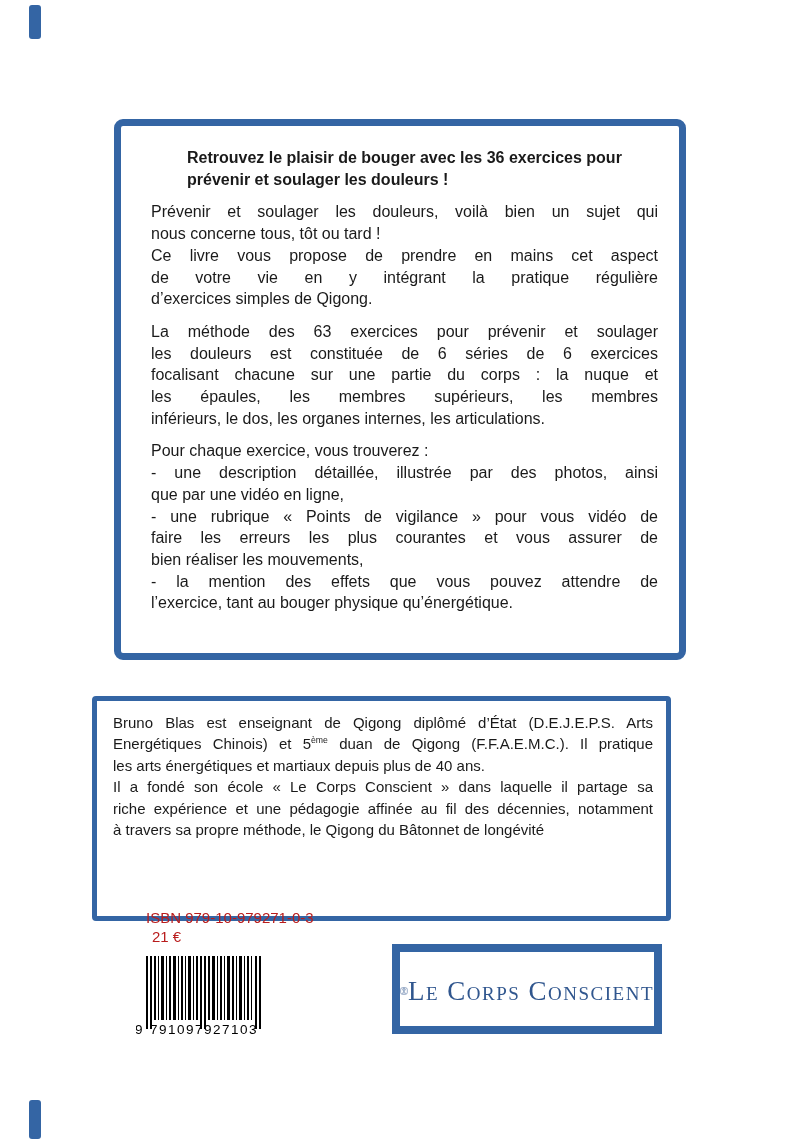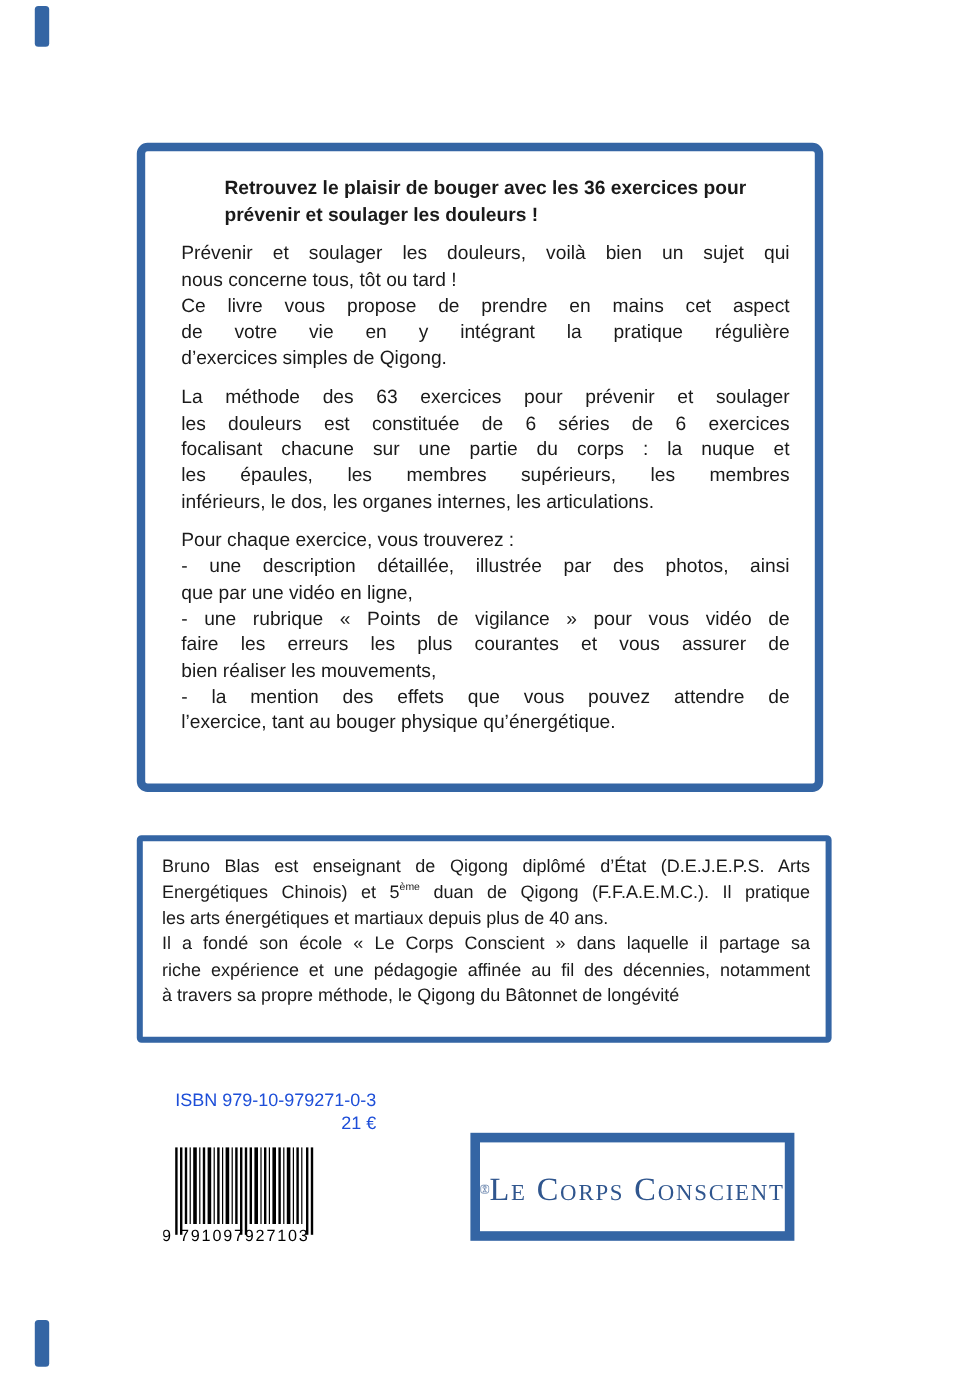--- a/index.html
+++ b/index.html
@@ -13,37 +13,37 @@
   .fold-mark.bottom{top:1100px;height:39px;}
 
   
   .box{position:absolute;background:#ffffff;box-sizing:border-box;}
   .box.synopsis{
     left:114px;top:119px;width:572px;height:541px;
     border:7px solid #3465a4;border-radius:9px;
     padding:21px 21px 0 30px;
   }
   .box.bio{
-    left:114px;top:696px;width:579px;height:173px;
+    left:92px;top:696px;width:579px;height:225px;
     border:5px solid #3465a4;border-radius:4px;
     padding:11px 13px 0 16px;
   }
 
   
   .ln{display:block;font-size:16px;line-height:21.7px;white-space:nowrap;overflow:visible;text-align:left;}
   .ln.j{text-align:justify;text-align-last:justify;white-space:normal;}
   .heading .ln{font-weight:bold;}
   .para{margin-top:11px;}
   .heading{margin-top:0;margin-left:36px;}
   .bio .ln{font-size:15px;line-height:21.4px;}
   .bio .para{margin-top:0;}
   sup{font-size:0.58em;line-height:0;vertical-align:super;}
 
   
-  .isbn-block{position:absolute;left:146px;top:908px;font-size:15px;line-height:19px;color:#1d4ed8;text-align:right;}
+  .isbn-block{position:absolute;left:146px;top:908px;font-size:15px;line-height:19px;color:#b91c1c;}
   .isbn-block .price{padding-left:6px;}
 
   
   .barcode{position:absolute;left:136px;top:956px;width:134px;height:82px;}
   .barcode rect{fill:#000;}
   .barcode text{fill:#000;font-family:"Liberation Sans",sans-serif;font-size:13.5px;letter-spacing:1.5px;}
 
   
   .logo-box{
     position:absolute;left:392px;top:944px;width:270px;height:90px;

